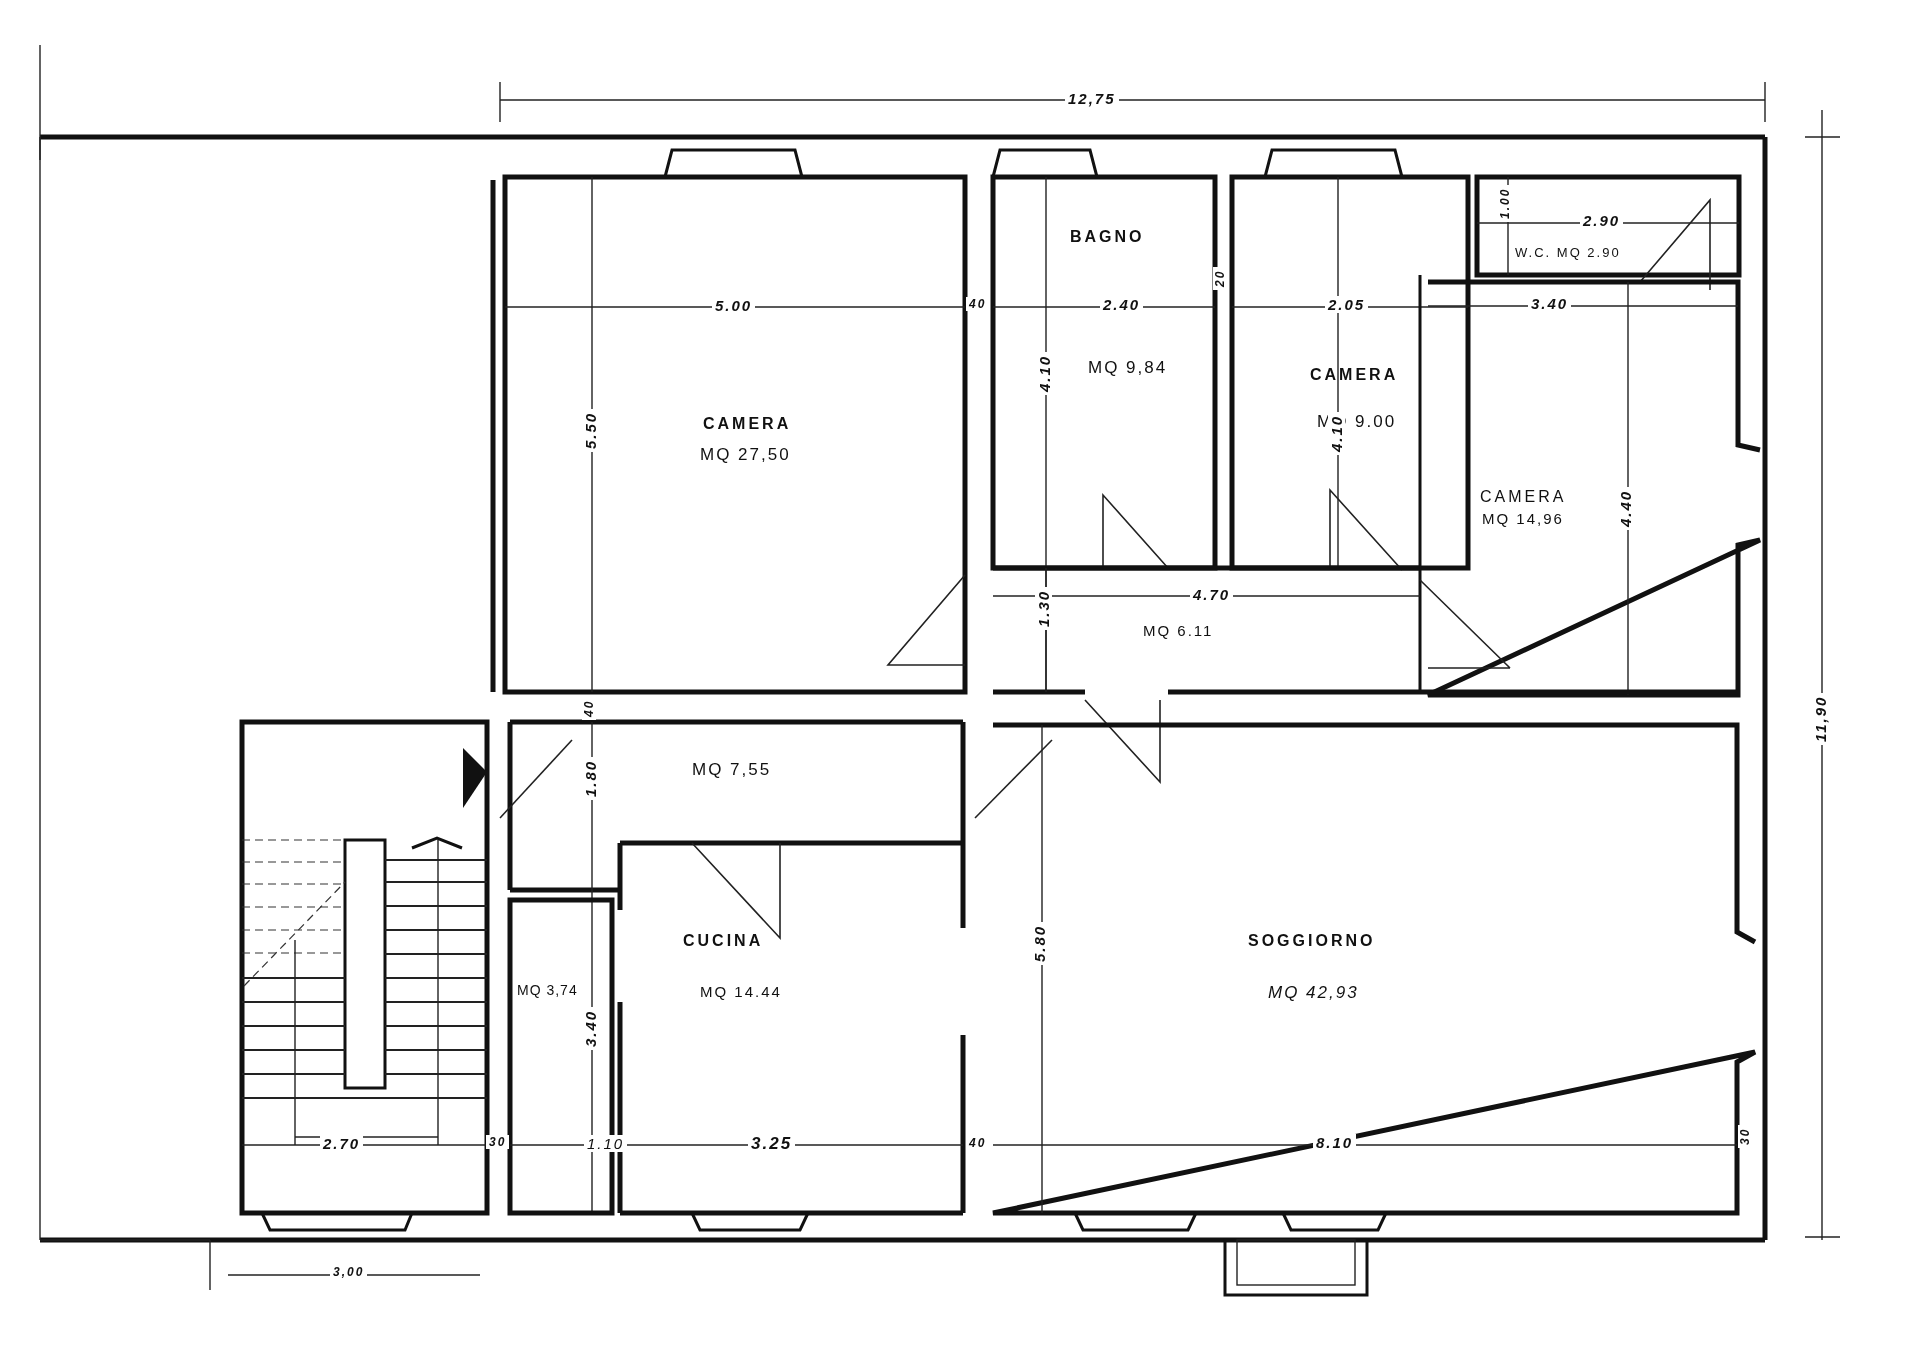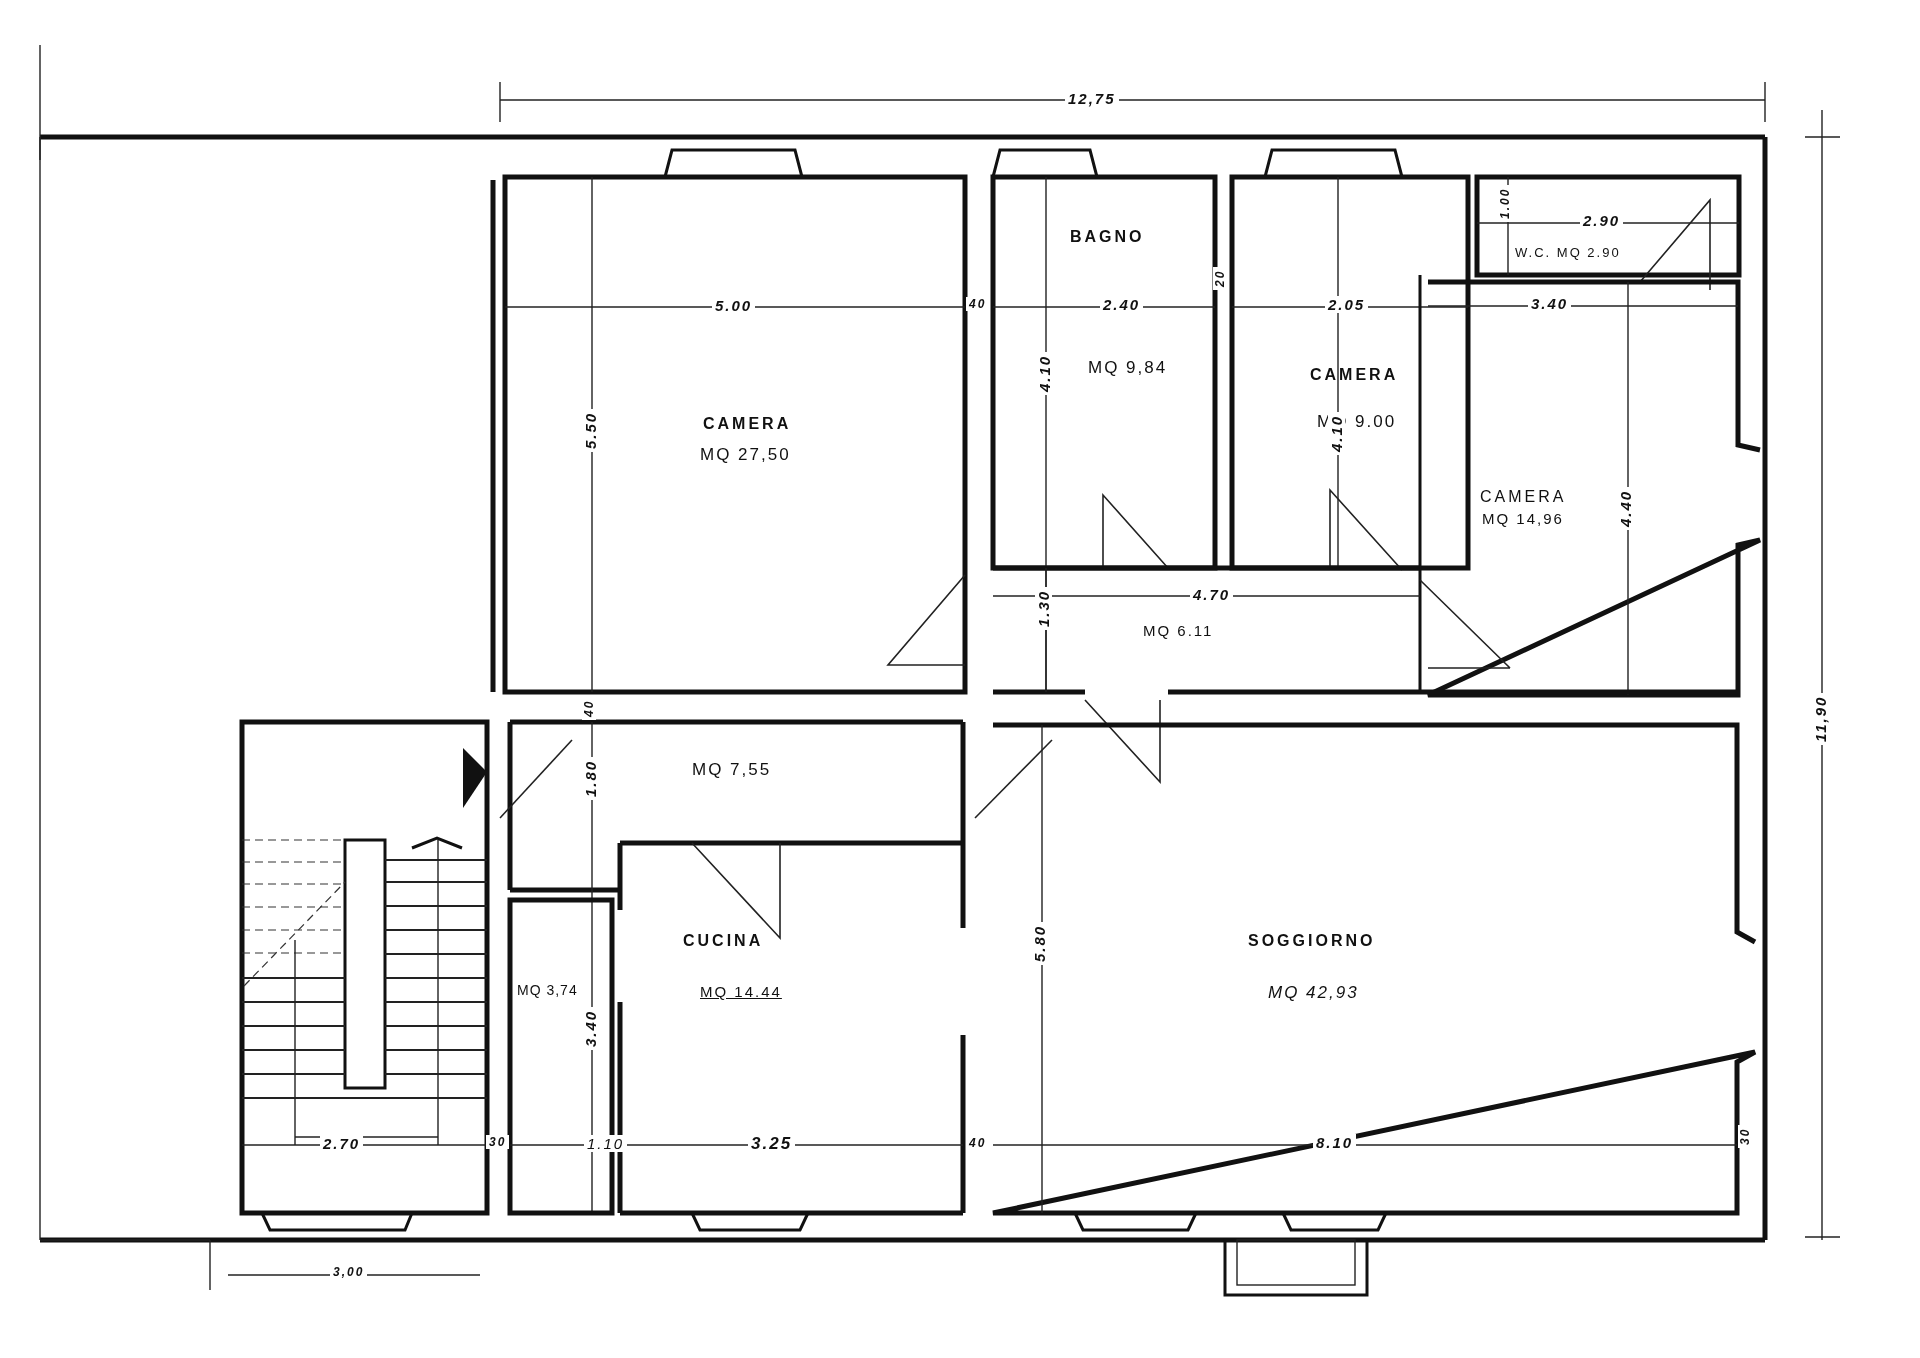--- a/index.html
+++ b/index.html
@@ -198,21 +198,21 @@
 <div class="lbl area" style="left:692px;top:760px;">MQ 7,55</div>
 <div class="lbl dimtxt vert" style="left:582px;top:800px;">1.80</div>
 <div class="lbl dimtxt vert" style="left:582px;top:720px;font-size:12px;">40</div>
 
 <div class="lbl area" style="left:517px;top:982px;font-size:14px;letter-spacing:1px;">MQ 3,74</div>
 <div class="lbl dimtxt" style="left:540px;top:1135px;font-weight:normal;margin-left:44px;">1.10</div>
 <div class="lbl dimtxt vert" style="left:582px;top:1050px;">3.40</div>
 <div class="lbl dimtxt" style="left:486px;top:1135px;font-size:12px;">30</div>
 
 <div class="lbl room" style="left:683px;top:932px;">CUCINA</div>
-<div class="lbl area" style="left:700px;top:983px;font-size:15px;text-decoration:underline;">MQ 14.44</div>
+<div class="lbl area" style="left:700px;top:983px;font-size:15px;">MQ 14.44</div>
 <div class="lbl dimtxt" style="left:748px;top:1134px;font-size:17px;">3.25</div>
 <div class="lbl dimtxt" style="left:966px;top:1136px;font-size:12px;">40</div>
 
 <div class="lbl room" style="left:1248px;top:932px;">SOGGIORNO</div>
 <div class="lbl area" style="left:1268px;top:983px;font-style:italic;">MQ 42,93</div>
 <div class="lbl dimtxt" style="left:1313px;top:1134px;">8.10</div>
 <div class="lbl dimtxt vert" style="left:1031px;top:965px;">5.80</div>
 <div class="lbl dimtxt vert" style="left:1738px;top:1148px;font-size:12px;">30</div>
 
 <div class="lbl dimtxt" style="left:320px;top:1135px;">2.70</div>

